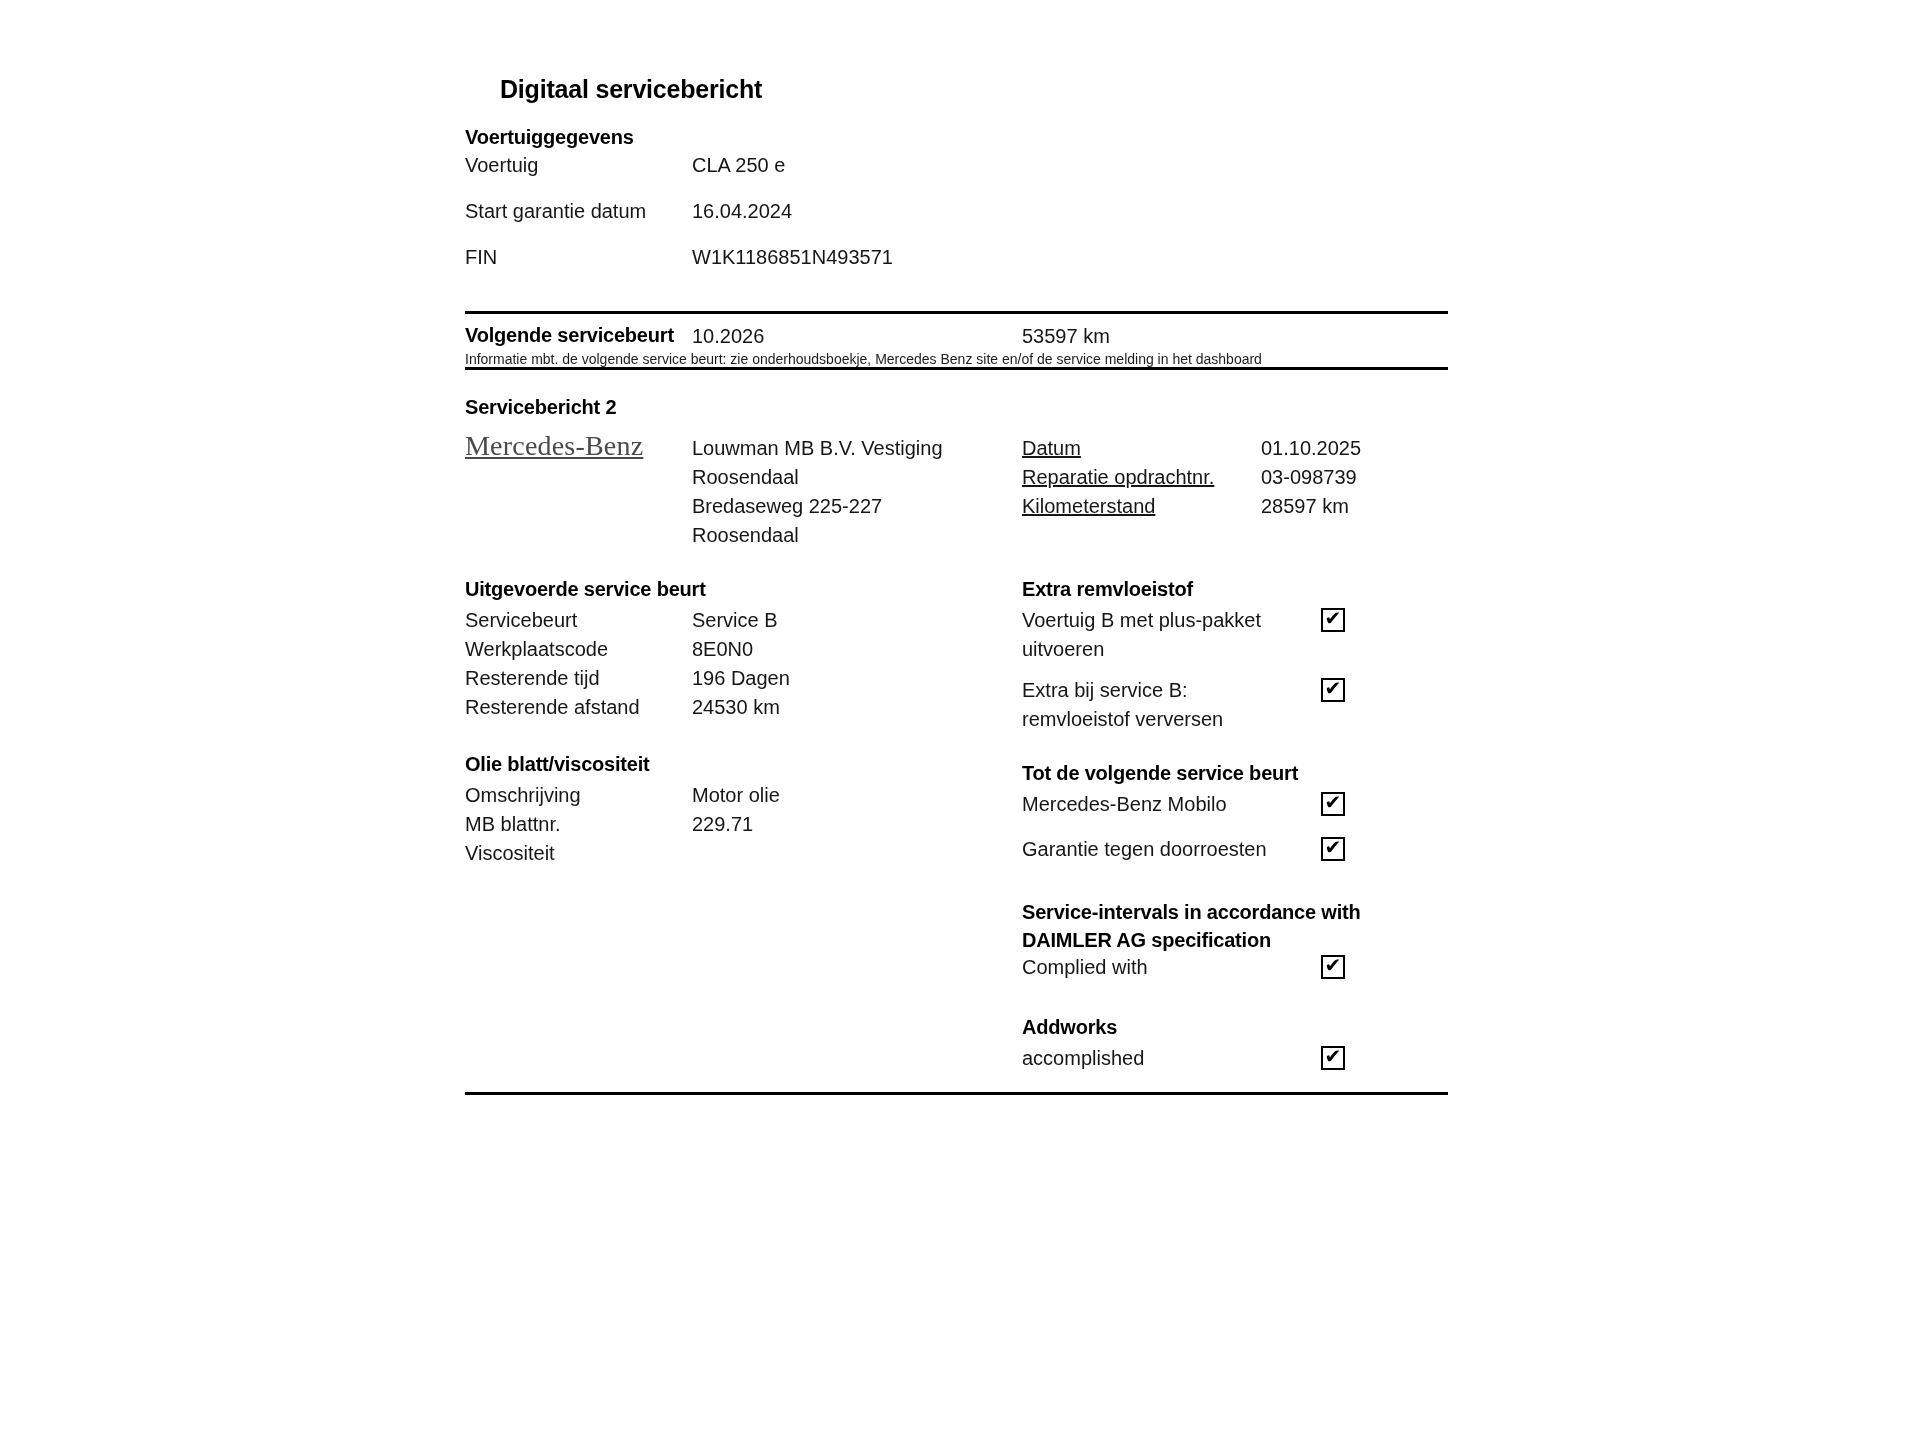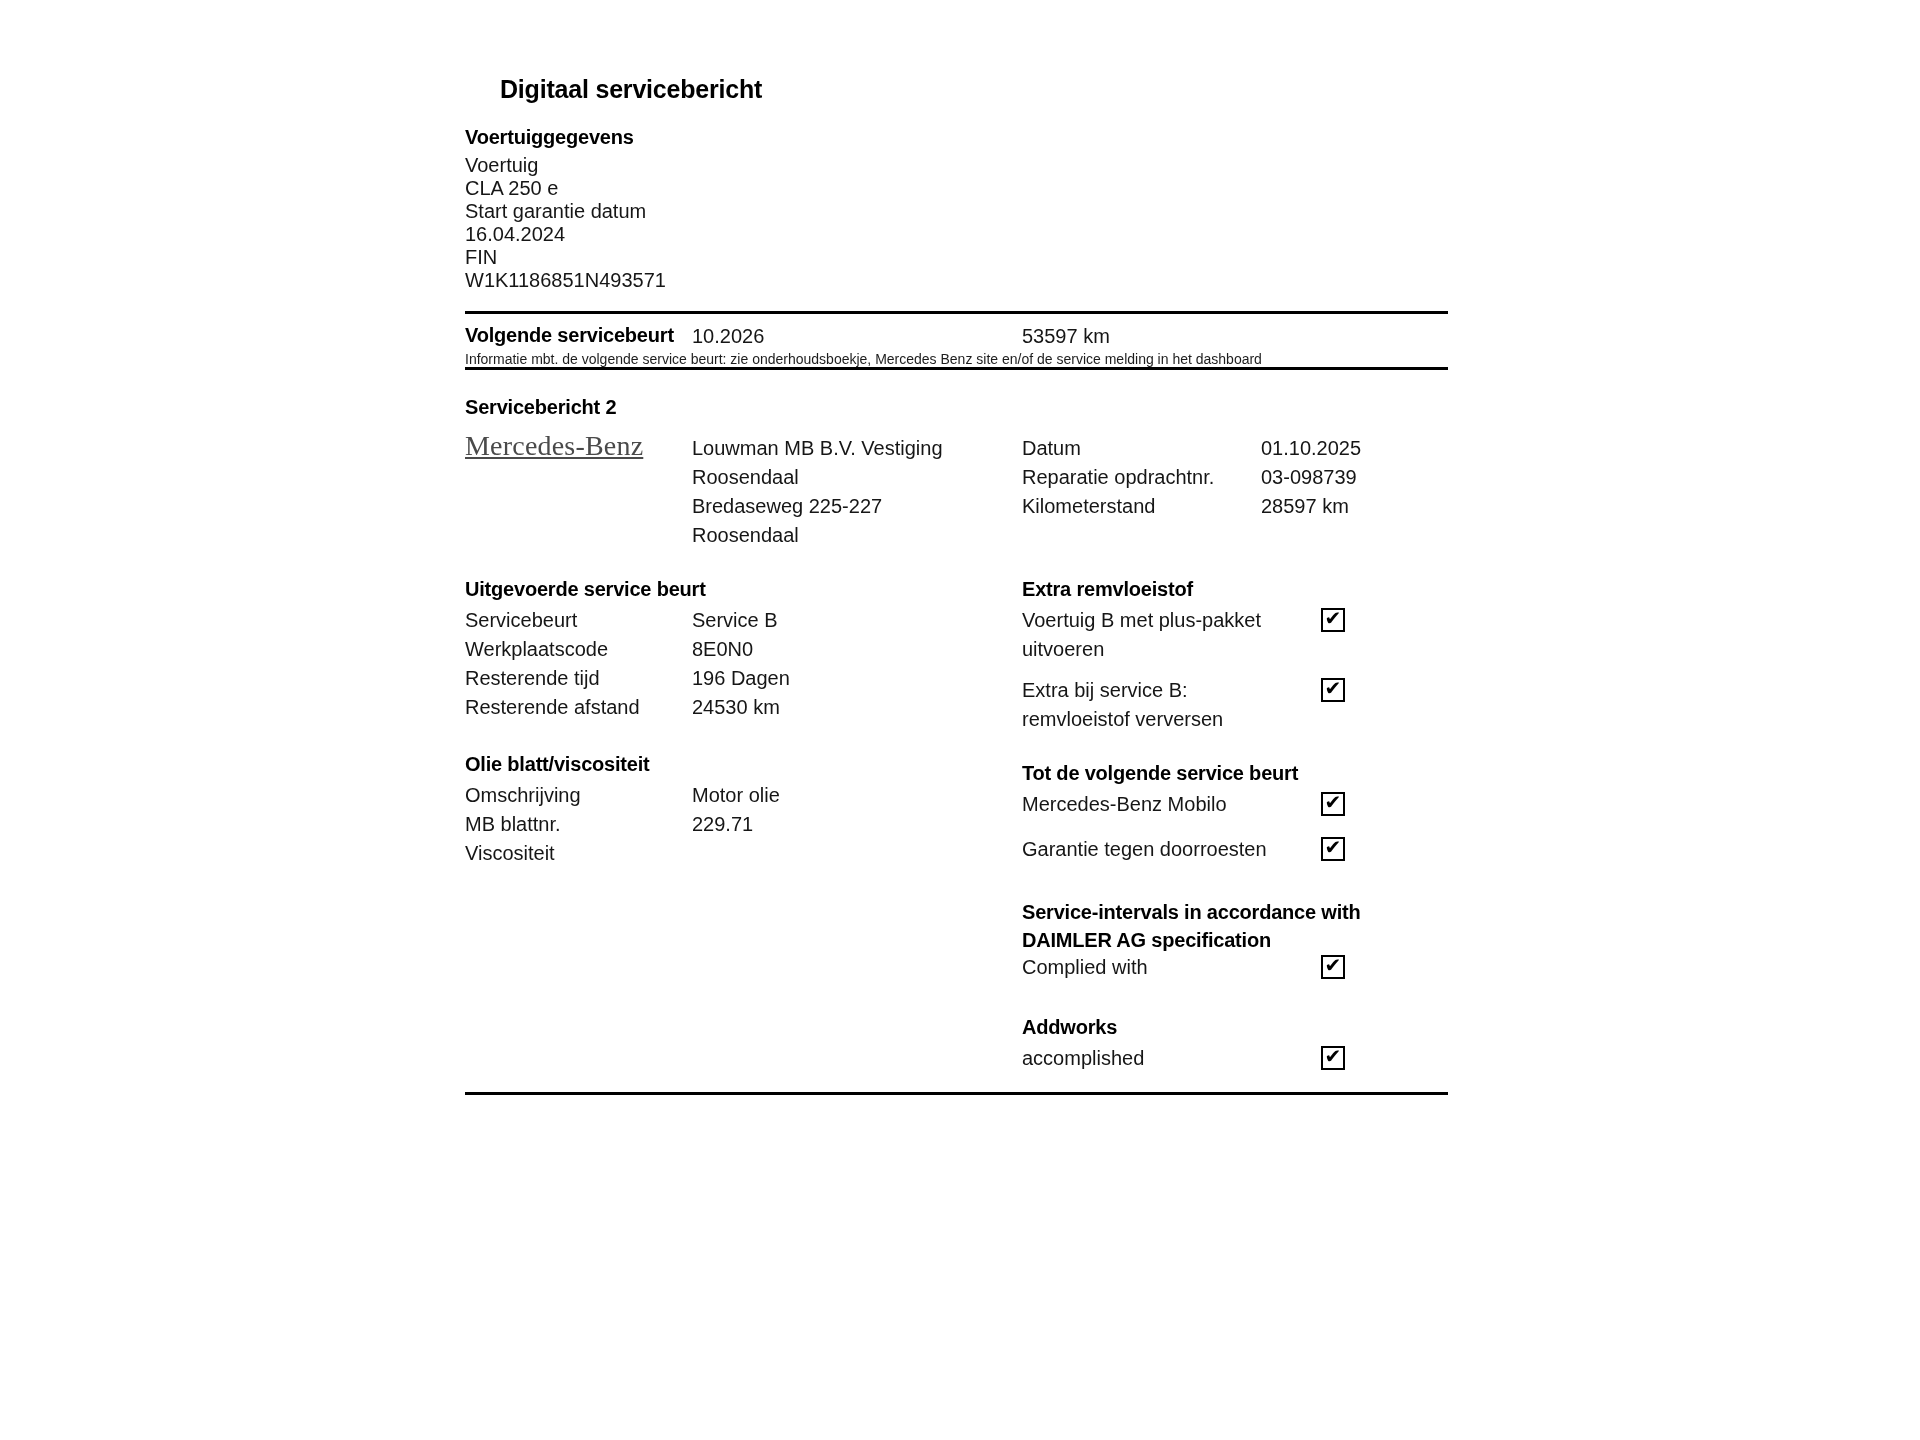--- a/index.html
+++ b/index.html
@@ -6,26 +6,26 @@
   body {
     width:1920px; height:1440px; position:relative;
     background:#ffffff; color:#161616;
     font-family:"Liberation Sans", sans-serif;
     overflow:hidden;
   }
   .abs { position:absolute; }
   .title { font-weight:700; font-size:25px; color:#000; letter-spacing:-0.2px;margin-left:35px; }
   .sec-h { font-weight:700; font-size:20px; color:#000; letter-spacing:-0.2px; }
   .fs20 { font-size:20px; }
-  .kv { position:absolute; display:flex; font-size:20px;flex-direction:column; }
+  .kv { position:absolute; display:flex; font-size:20px; }
   .kv .lbl { width:227px; flex-shrink:0; }
   .list { position:absolute; font-size:20px; line-height:29px; }
   .list .row { display:flex; }
   .list .lbl { width:227px; flex-shrink:0; }
-  .list.meta .lbl { width:239px; }
+  .list.meta .lbl { width:239px;text-decoration:underline; }
   .crow {
     position:absolute; width:323px; display:flex;
     justify-content:space-between; align-items:flex-start;
     font-size:20px; line-height:29px;
   }
   .pre { white-space:pre-line; }
   .checkbox {
     width:20px; height:20px; border:2px solid #000;
     display:flex; align-items:center; justify-content:center;
     margin-top:2px; flex-shrink:0; background:#fff;

